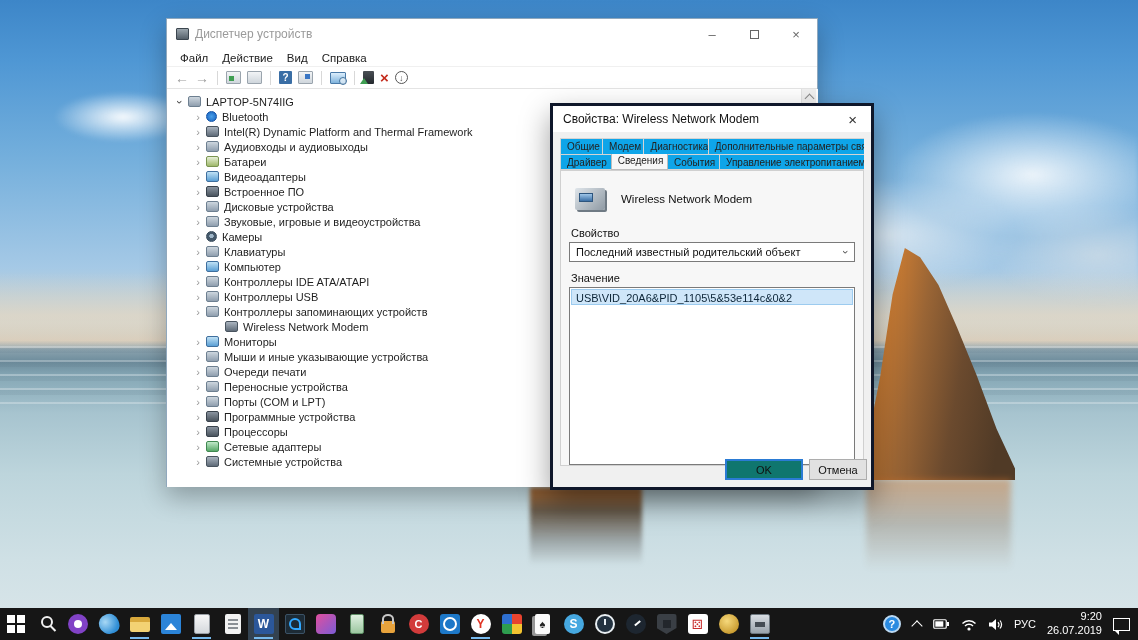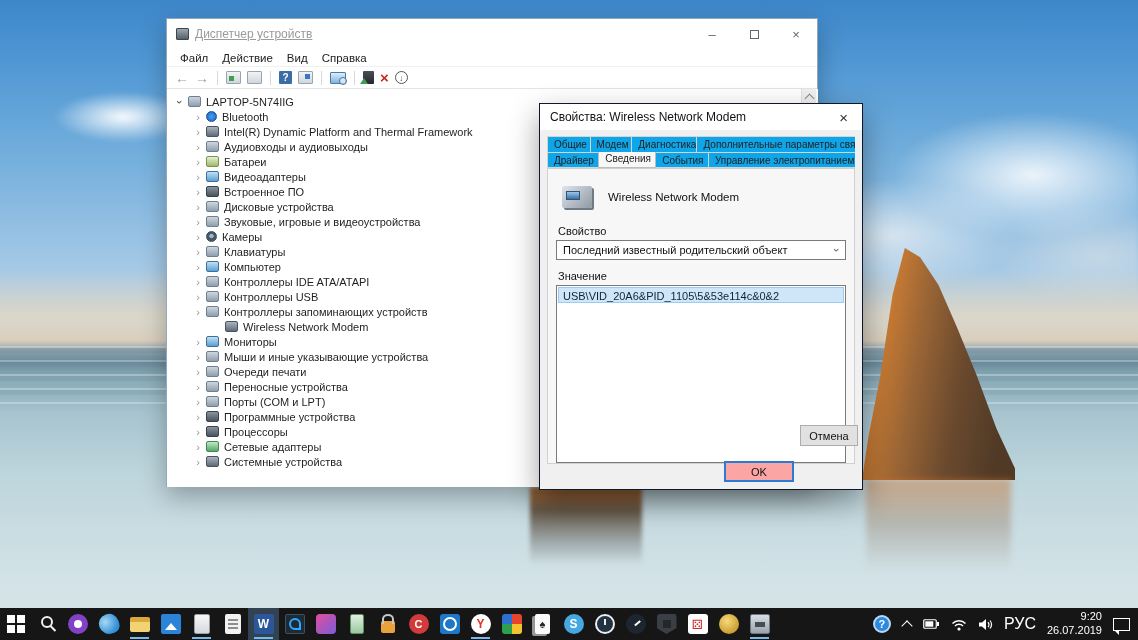--- a/index.html
+++ b/index.html
@@ -37,21 +37,21 @@
     clip-path:polygon(6% 10%,94% 10%,96% 2%,4% 2%,14% 100%,86% 100%); }
   .bin-glyph { position:absolute; left:0; right:0; top:10px; color:#2f86c8; font-size:15px; font-weight:bold; }
   .recycle-label { margin-top:3px; color:#fff; font-size:11px; text-shadow:0 1px 2px rgba(0,0,0,.7); }
 
   
   .dm-window { position:absolute; left:166px; top:18px; width:652px; height:469px;
     background:#fff; border:1px solid #90a8bd; box-shadow:0 10px 24px rgba(0,0,0,.28); z-index:2; }
   .dm-titlebar { height:30px; display:flex; align-items:center; background:#fff; }
   .dm-app-icon { width:13px; height:12px; margin:0 6px 0 9px;
     background:linear-gradient(180deg,#9aa5ad,#55606a); border:1px solid #3c464f; border-radius:1px; }
-  .dm-title { font-size:12px; color:#9a9a9a; flex:1;text-decoration:underline; }
+  .dm-title { font-size:12px; color:#9a9a9a; flex:1; }
   .dm-controls { display:flex; height:30px; }
   .wbtn { width:42px; height:30px; display:flex; align-items:center; justify-content:center; color:#666; font-size:13px; }
   .wbtn .maxbox { width:9px; height:9px; border:1px solid #666; }
   .dm-menubar { height:18px; display:flex; align-items:center; padding-left:6px; font-size:11.5px; color:#222;
     border-bottom:1px solid #f0f0f0; }
   .menu-item { padding:0 7px; }
   .dm-toolbar { height:22px; display:flex; align-items:center; padding-left:8px; gap:6px;
     border-bottom:1px solid #e4e4e4; }
   .tb-sep { width:1px; height:14px; background:#d8d8d8; margin:0 2px; }
   .nav-arrow { font-size:14px; font-weight:bold; color:#9b9b9b; line-height:1; }
@@ -86,22 +86,22 @@
   .dicon[data-icon="network"] { background:linear-gradient(#bfe8c8,#58a868); border-color:#3f8850; }
   .dicon[data-icon="firmware"], .dicon[data-icon="processor"], .dicon[data-icon="software"] { background:linear-gradient(#8a94a0,#4a545e); border-color:#39424c; }
   .dicon[data-icon="chip"], .dicon[data-icon="modem"], .dicon[data-icon="system"] { background:linear-gradient(#aab4bf,#5f6b78); border-color:#49545f; }
   .dm-scrollbar { position:absolute; right:1px; top:70px; width:15px; height:398px;
     background:#f0f0f0; border-left:1px solid #e2e2e2; }
   .sb-up { display:block; width:9px; height:9px; margin:4px auto 0; position:relative; }
   .sb-up::before { content:""; position:absolute; left:1px; top:2px; width:6px; height:6px;
     border-left:1.5px solid #8a8a8a; border-top:1.5px solid #8a8a8a; transform:rotate(45deg); }
 
   
-  .dlg { position:absolute; left:539px; top:103px; width:324px; height:387px;
-    background:#f0f0f0; border:1px solid #0f172a; box-shadow:0 12px 28px rgba(0,0,0,.38); z-index:3; }
+  .dlg { position:absolute; left:550px; top:103px; width:324px; height:387px;
+    background:#f0f0f0; border:3px solid #0f172a; box-shadow:0 12px 28px rgba(0,0,0,.38); z-index:3; }
   .dlg-titlebar { height:26px; background:#fff; display:flex; align-items:center; padding:0 10px; }
   .dlg-title { flex:1; font-size:12px; color:#111; }
   .dlg-close { color:#333; font-size:15px; line-height:1; padding:2px 4px; }
   .dlg-tabs { padding:6px 7px 0; }
   .tabrow { display:flex; overflow:hidden; }
   .tab { font-size:10px; color:#222; padding:0 6px; height:16px; line-height:16px; white-space:nowrap;
     background:#0ea5e9; border:1px solid #d4d4d4; border-bottom:none; margin-right:-1px; flex:0 1 auto; overflow:hidden; }
   .tabrow2 .tab { border-bottom:1px solid #d4d4d4; }
   .tabrow2 .tab.active { background:#f7f7f7; border-bottom:1px solid #f7f7f7; height:19px; line-height:18px;
     margin-top:-3px; position:relative; z-index:2; border-color:#bdbdbd; }
@@ -116,21 +116,21 @@
   .fld-label { font-size:11px; color:#111; margin:10px 0 3px 2px; }
   .combo { height:20px; background:#fff; border:1px solid #7a7a7a; display:flex; align-items:center;
     padding:0 6px; font-size:11px; color:#111; }
   .combo span:first-child { flex:1; overflow:hidden; white-space:nowrap; }
   .combo-chev { color:#555; transform:rotate(90deg); font-size:11px; }
   .listbox { height:178px; background:#fff; border:1px solid #7a7a7a; margin-top:2px; padding:1px; }
   .listitem { height:16px; line-height:16px; font-size:11px; color:#0b2437; padding:0 4px;
     background:#cfe6f9; border:1px solid #9ccbef; white-space:nowrap; overflow:hidden; }
   .dlg-buttons { position:absolute; right:4px; bottom:7px; display:flex; gap:6px; }
   .btn { height:21px; font-size:11px; font-family:inherit; color:#111; background:#e1e1e1; border:1px solid #adadad; }
-  .btn.ok { width:70px; border:2px solid #2a7bd4; background:#fca5a5;margin-top:36px; }
+  .btn.ok { width:78px; border:2px solid #2a7bd4; background:#0f766e; }
   .btn.cancel { width:58px; }
 
   
   .taskbar { position:absolute; left:0; bottom:0; width:1138px; height:32px; background:#161616;
     display:flex; align-items:center; z-index:10; }
   .tb-icons { display:flex; height:32px; }
   .tb-slot { width:31px; height:32px; display:flex; align-items:center; justify-content:center; position:relative; }
   .tb-slot.underline::after { content:""; position:absolute; left:6px; right:6px; bottom:1px; height:2px; background:#76b9ed; }
   .tb-slot.active { background:rgba(120,170,215,.30); }
   .tbi { width:20px; height:20px; display:flex; align-items:center; justify-content:center;
@@ -178,21 +178,21 @@
   .tbi[data-icon="gold-badge"] { background:radial-gradient(circle at 40% 35%,#f6d97c,#c89a2e 75%); border-radius:50%; }
   .tbi[data-icon="device-manager"] { background:linear-gradient(#d8dde2,#9aa4ad); border:1px solid #6d7880; border-radius:2px; }
   .tbi[data-icon="device-manager"]::after { content:""; width:10px; height:5px; background:#454d55; }
 
   .tray { margin-left:auto; display:flex; align-items:center; gap:11px; padding-right:8px; height:32px; }
   .tray-help { width:18px; height:18px; background:#2a8ae0; border:2px solid #bcd9f2; border-radius:50%;
     color:#fff; font-size:11px; font-weight:bold; display:flex; align-items:center; justify-content:center; }
   .tray-chevron { width:10px; height:10px; position:relative; }
   .tray-chevron::before { content:""; position:absolute; left:1px; top:3px; width:7px; height:7px;
     border-left:1.5px solid #fff; border-top:1.5px solid #fff; transform:rotate(45deg); }
-  .tray-lang { color:#fff; font-size:16px; }
+  .tray-lang { color:#fff; font-size:11px; }
   .tray-clock { color:#fff; font-size:11px; text-align:right; line-height:1.25; }
   .tray-ac { width:17px; height:13px; border:1.5px solid #fff; position:relative; }
   .tray-ac::after { content:""; position:absolute; left:1px; bottom:-5px; border-left:4px solid transparent;
     border-right:0 solid transparent; border-top:4px solid #fff; }
 </style>
 </head>
 <body>
 
 <div class="screen">
 

